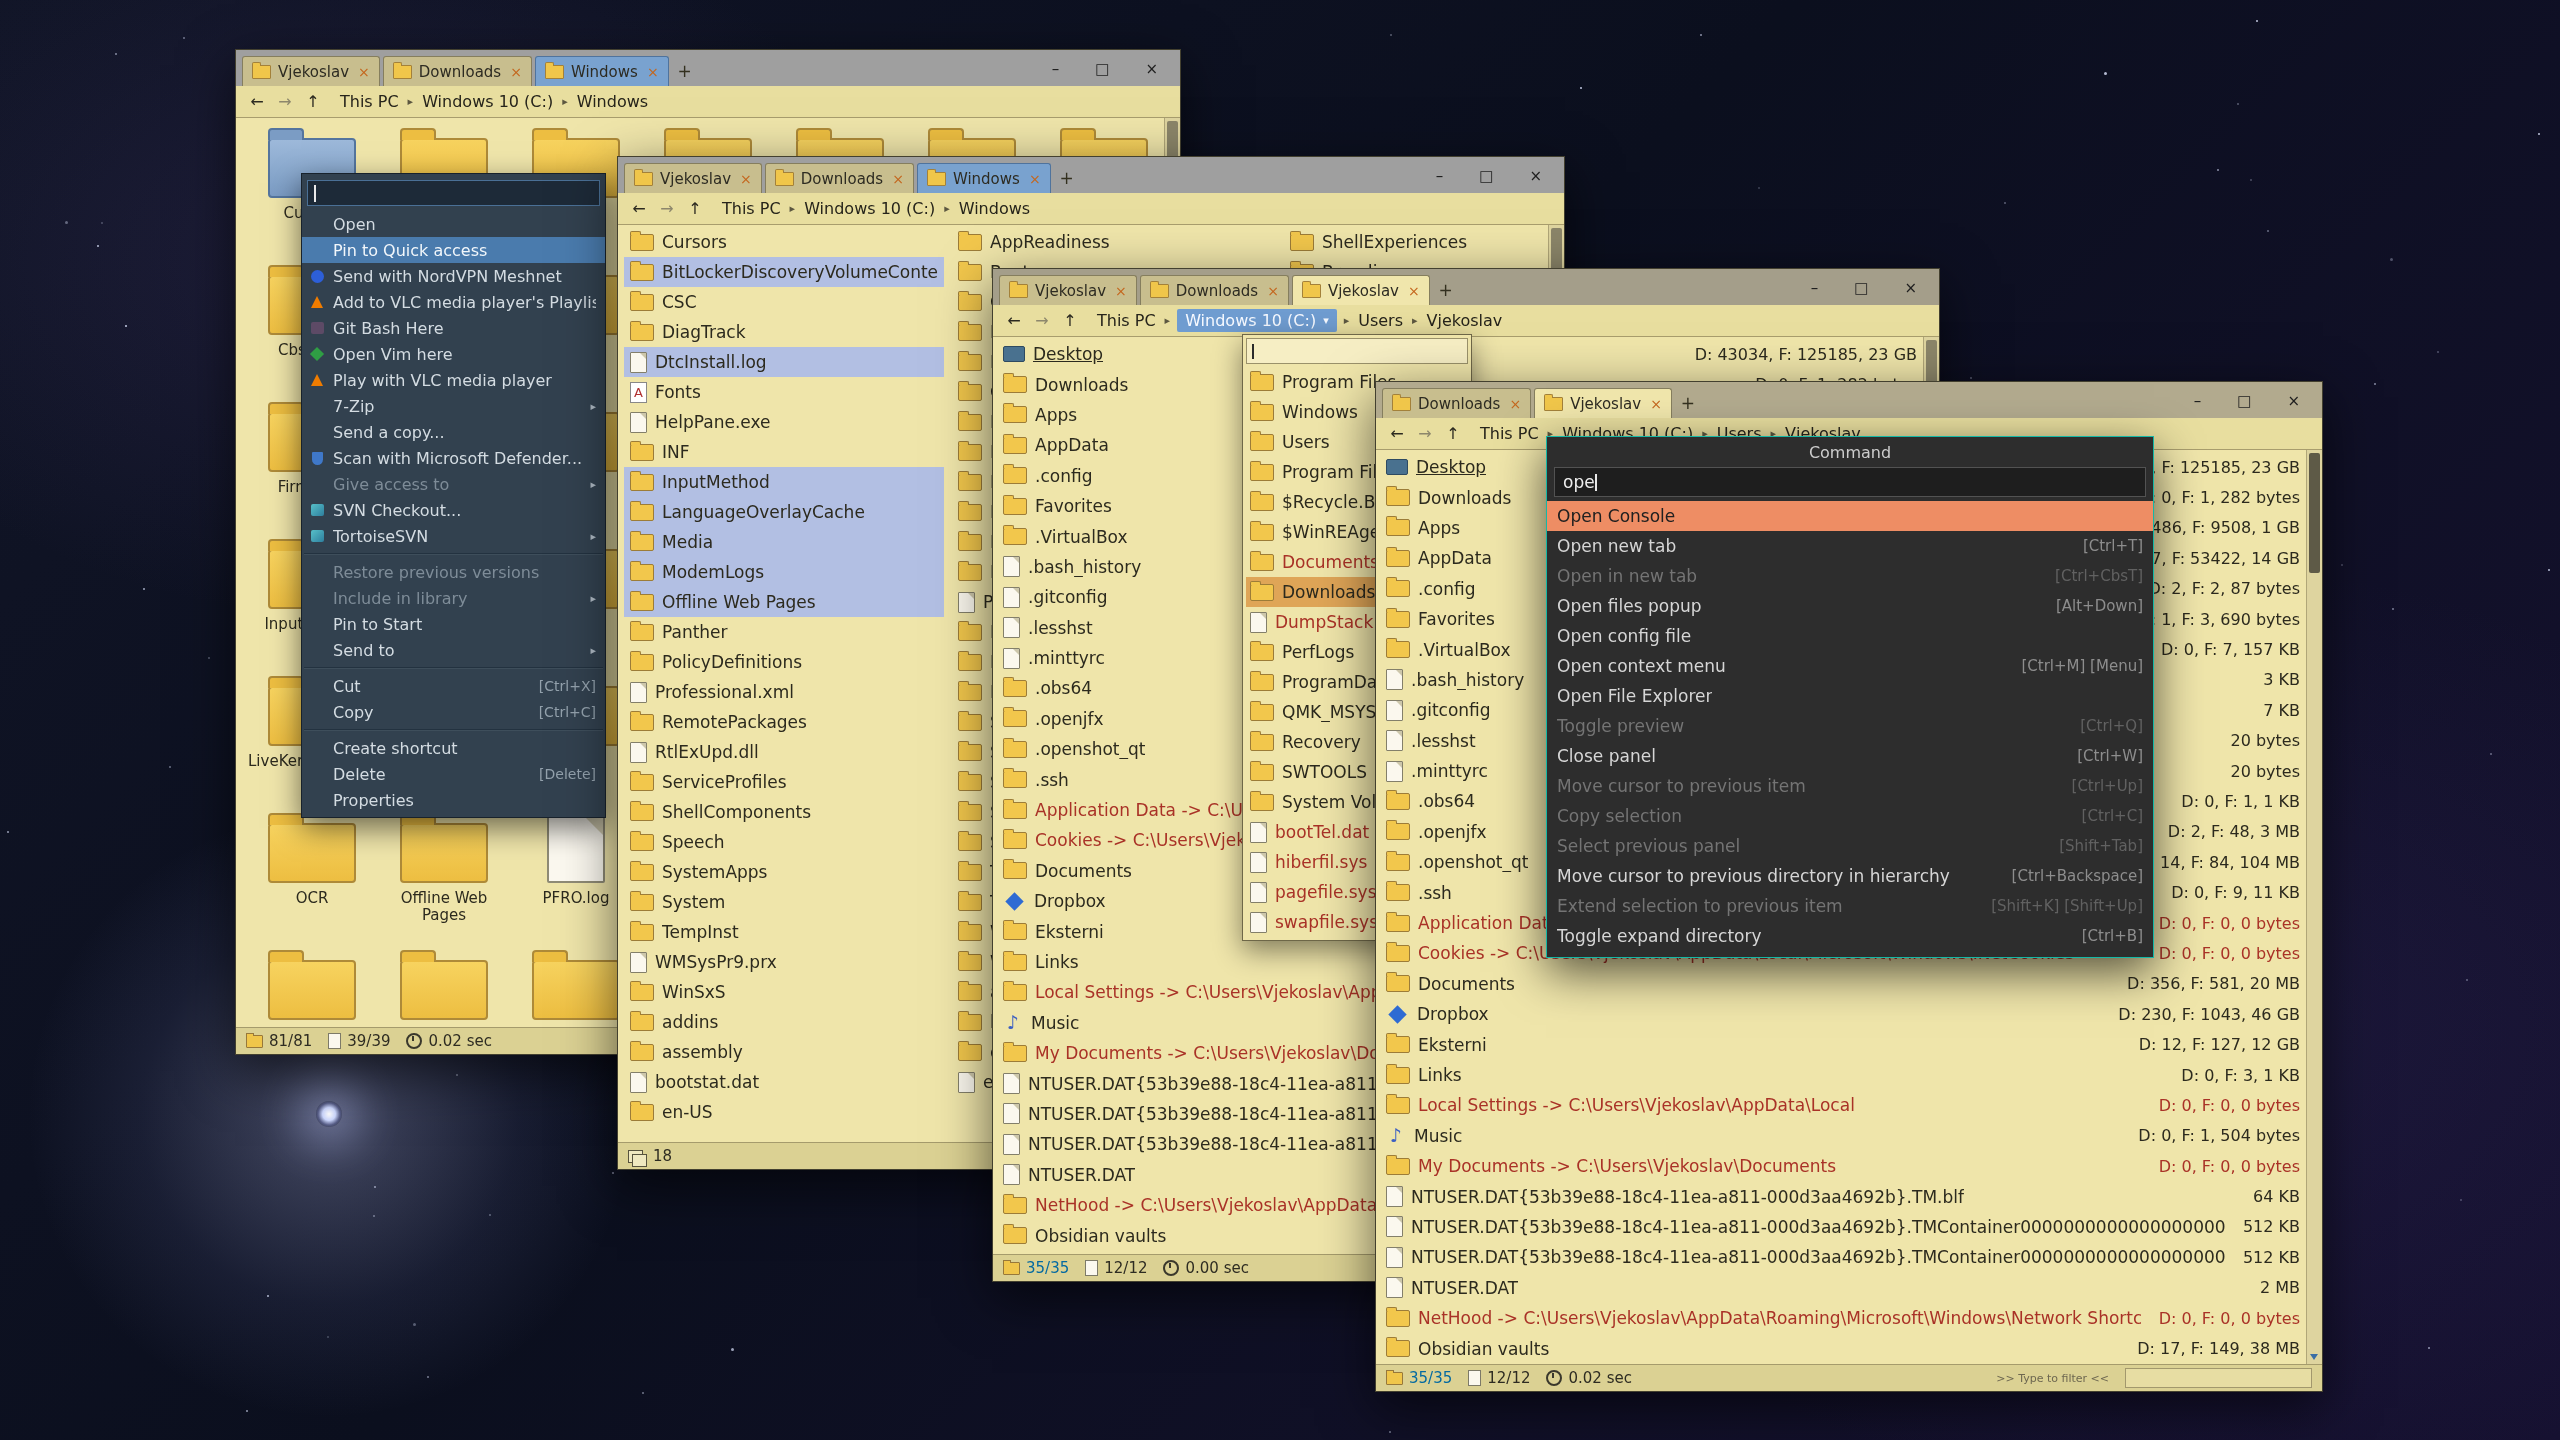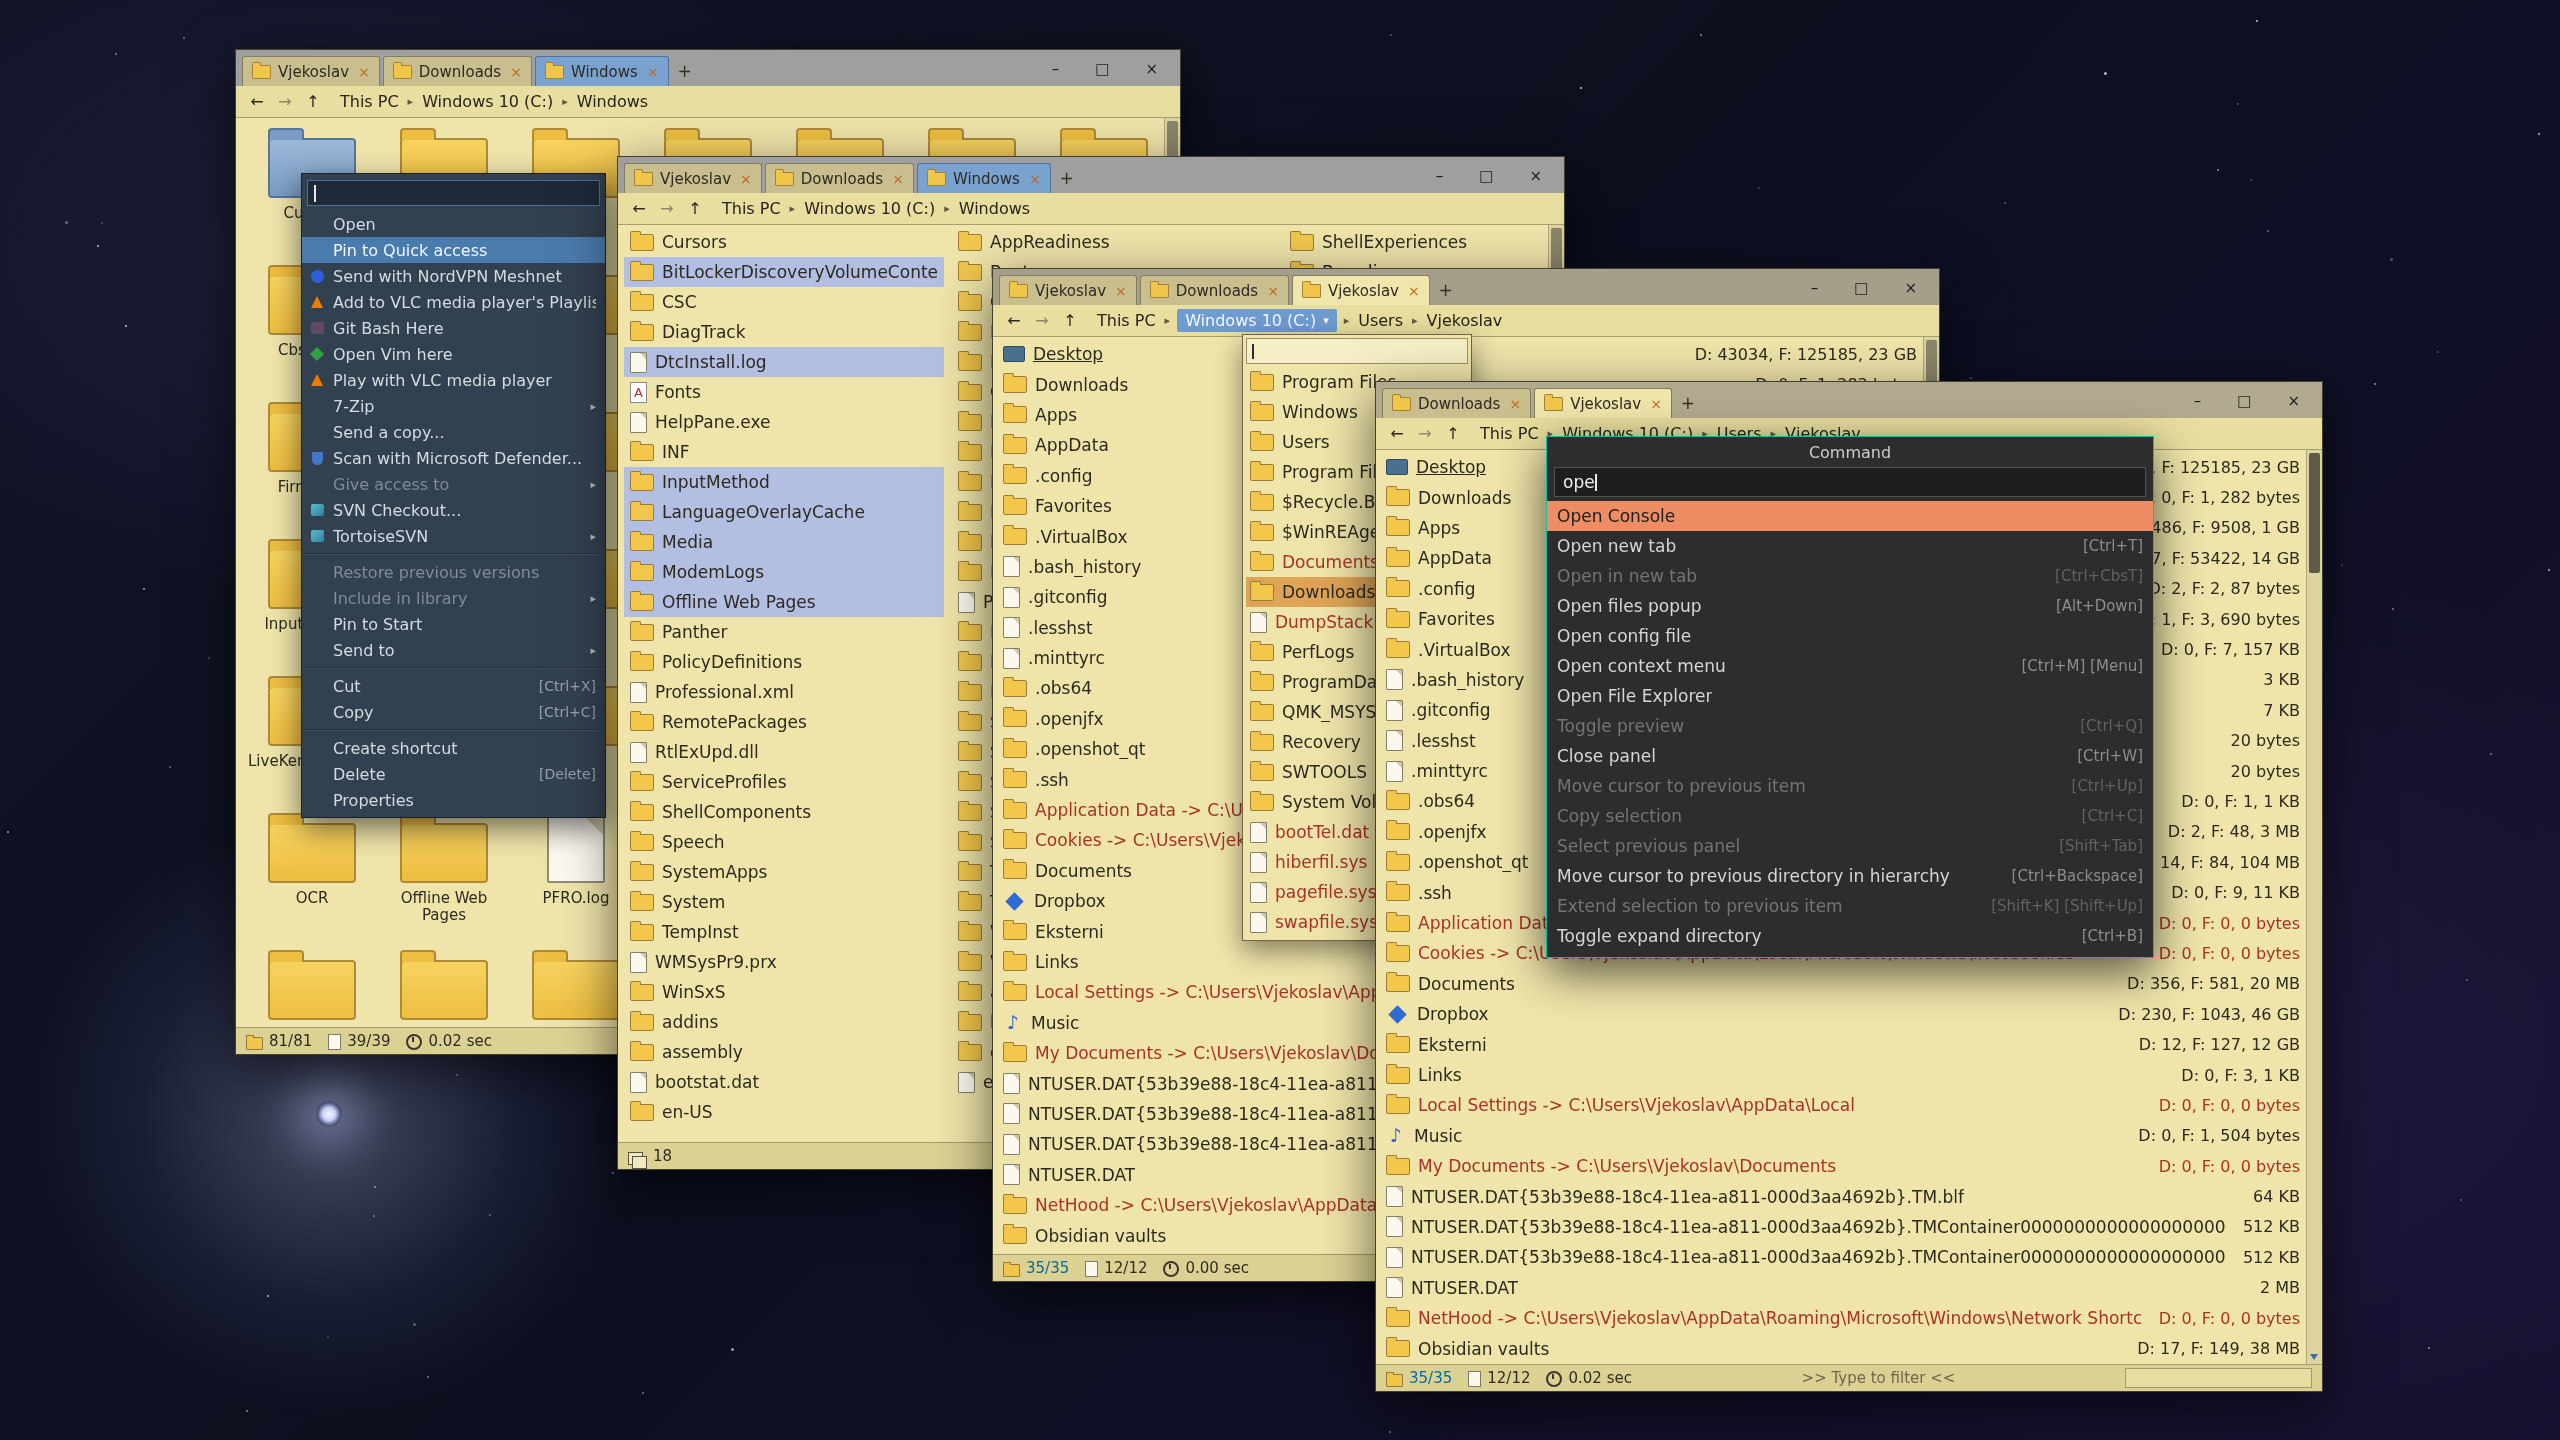--- a/index.html
+++ b/index.html
@@ -42,30 +42,30 @@
   .tbtn.dim{color:#8d876c}
   .crumbs{display:flex;align-items:center;gap:7px;margin-left:10px;font-size:16px;color:#26241b;white-space:nowrap}
   .crumb{padding:1px 2px}
   .crumb.selected{background:#6f9cd0;color:#f6f9ff;padding:2px 8px;border-radius:2px;display:flex;align-items:center;gap:7px}
   .crumb-sep{font-size:11px;color:#5c5740}
   .crumb-caret{font-size:11px}
 
   .content{flex:1;position:relative;overflow:hidden;background:#efe5aa}
 
   .statusbar{height:26px;flex:none;background:#dbd193;border-top:1px solid #a59b6c;display:flex;align-items:center;gap:16px;padding:0 10px;font-size:15px;color:#2e2c22}
-  .seg{display:flex;align-items:flex-end;gap:6px;flex:none}
+  .seg{display:flex;align-items:center;gap:6px;flex:none}
   #w3 .seg-dirs .segtext,#w4 .seg-dirs .segtext{color:#0369a1}
   .mini-folder{width:15px;height:11px;background:#f0c64a;border:1px solid #97783a;border-radius:1px;position:relative;flex:none}
   .mini-folder::before{content:"";position:absolute;top:-3px;left:-1px;width:6px;height:2px;background:#f0c64a;border:1px solid #97783a;border-bottom:none}
   .mini-file{width:11px;height:14px;background:#fbf8ee;border:1px solid #7d7a68;flex:none}
   .mini-clock{width:12px;height:12px;border:2px solid #3a382c;border-radius:50%;position:relative;flex:none}
   .mini-clock::before{content:"";position:absolute;left:4px;top:1px;width:2px;height:5px;background:#3a382c}
   .stack-ic{width:13px;height:11px;border:1px solid #57533e;background:#efe8c0;position:relative;flex:none;margin-right:4px}
   .stack-ic::before{content:"";position:absolute;left:3px;top:3px;width:13px;height:11px;border:1px solid #57533e;background:#efe8c0}
-  #w4 .filter-hint{flex:1;text-align:center;color:#6d6750;font-size:15px;overflow:hidden;white-space:nowrap}
+  #w4 .filter-hint{flex:1;text-align:right;color:#6d6750;font-size:11px;overflow:hidden;white-space:nowrap}
   .status-filter-box{width:185px;height:18px;background:#e7dda3;border:1px solid #a2986d;flex:none}
 
   
   .rows{position:absolute;top:2px;left:4px;right:16px}
   .frow{height:30.4px;display:flex;align-items:center;gap:8px;padding:0 6px;font-size:17px;color:#2c2a1e}
   #w2 .frow{height:30px}
   .frow .name{white-space:pre;overflow:hidden;flex:0 1 auto}
   .frow .size{margin-left:auto;white-space:nowrap;font-size:16px;padding-left:10px;flex:none}
   .frow.sel{background:#b2bfe3}
   .frow.red,.frow.red .size{color:#a93227}

